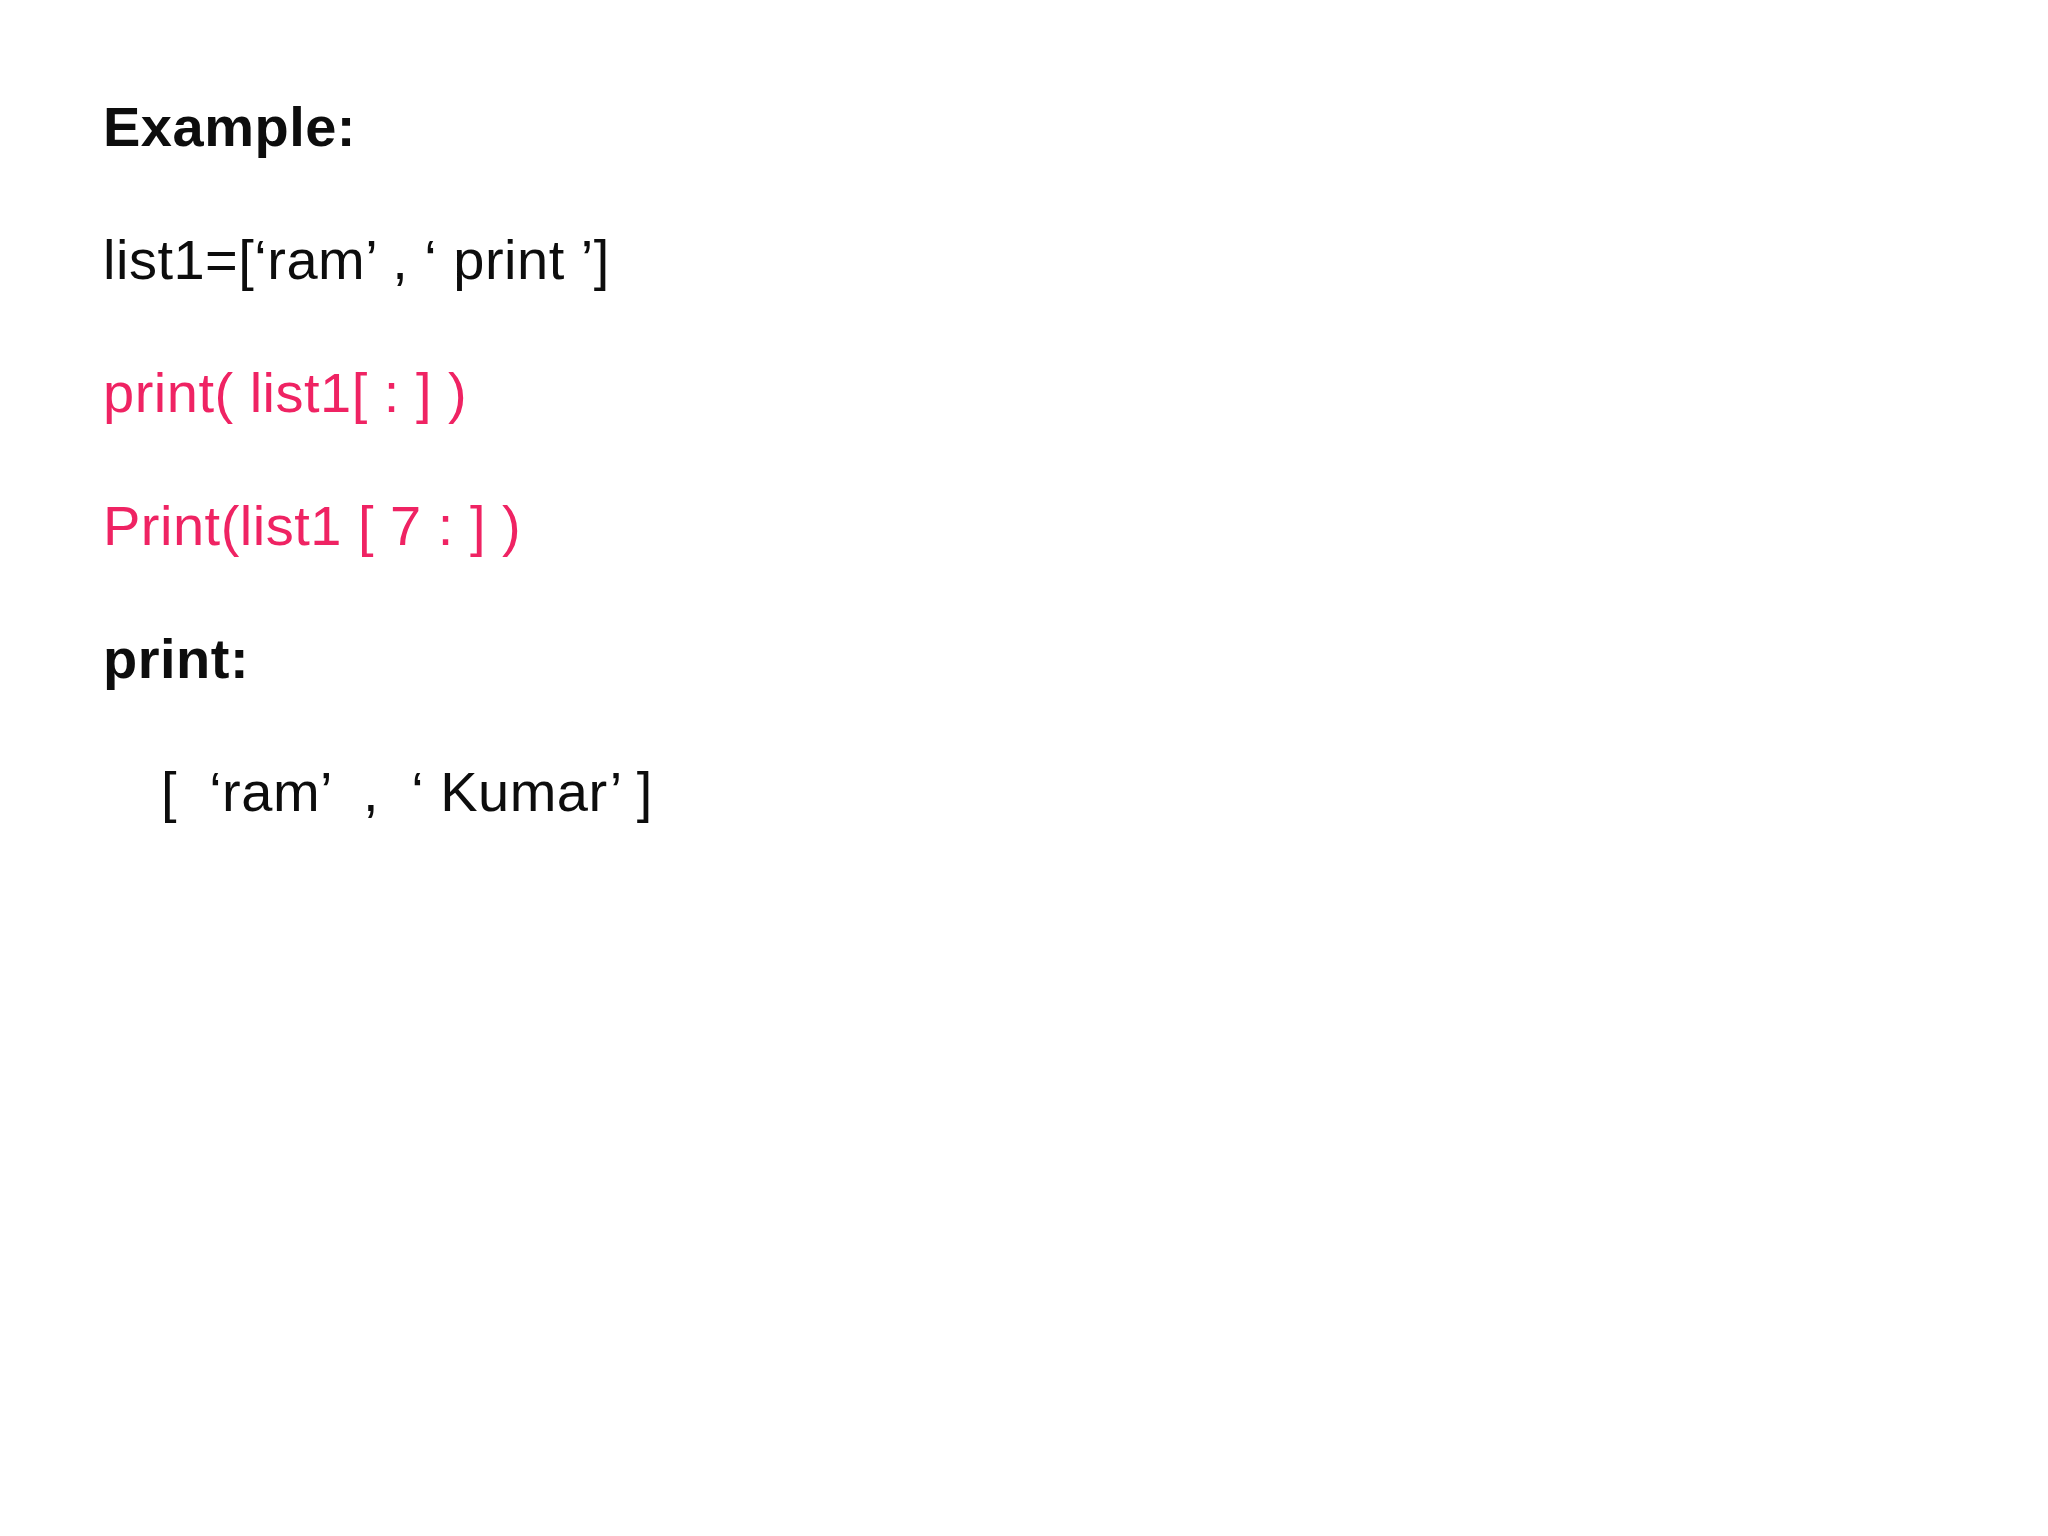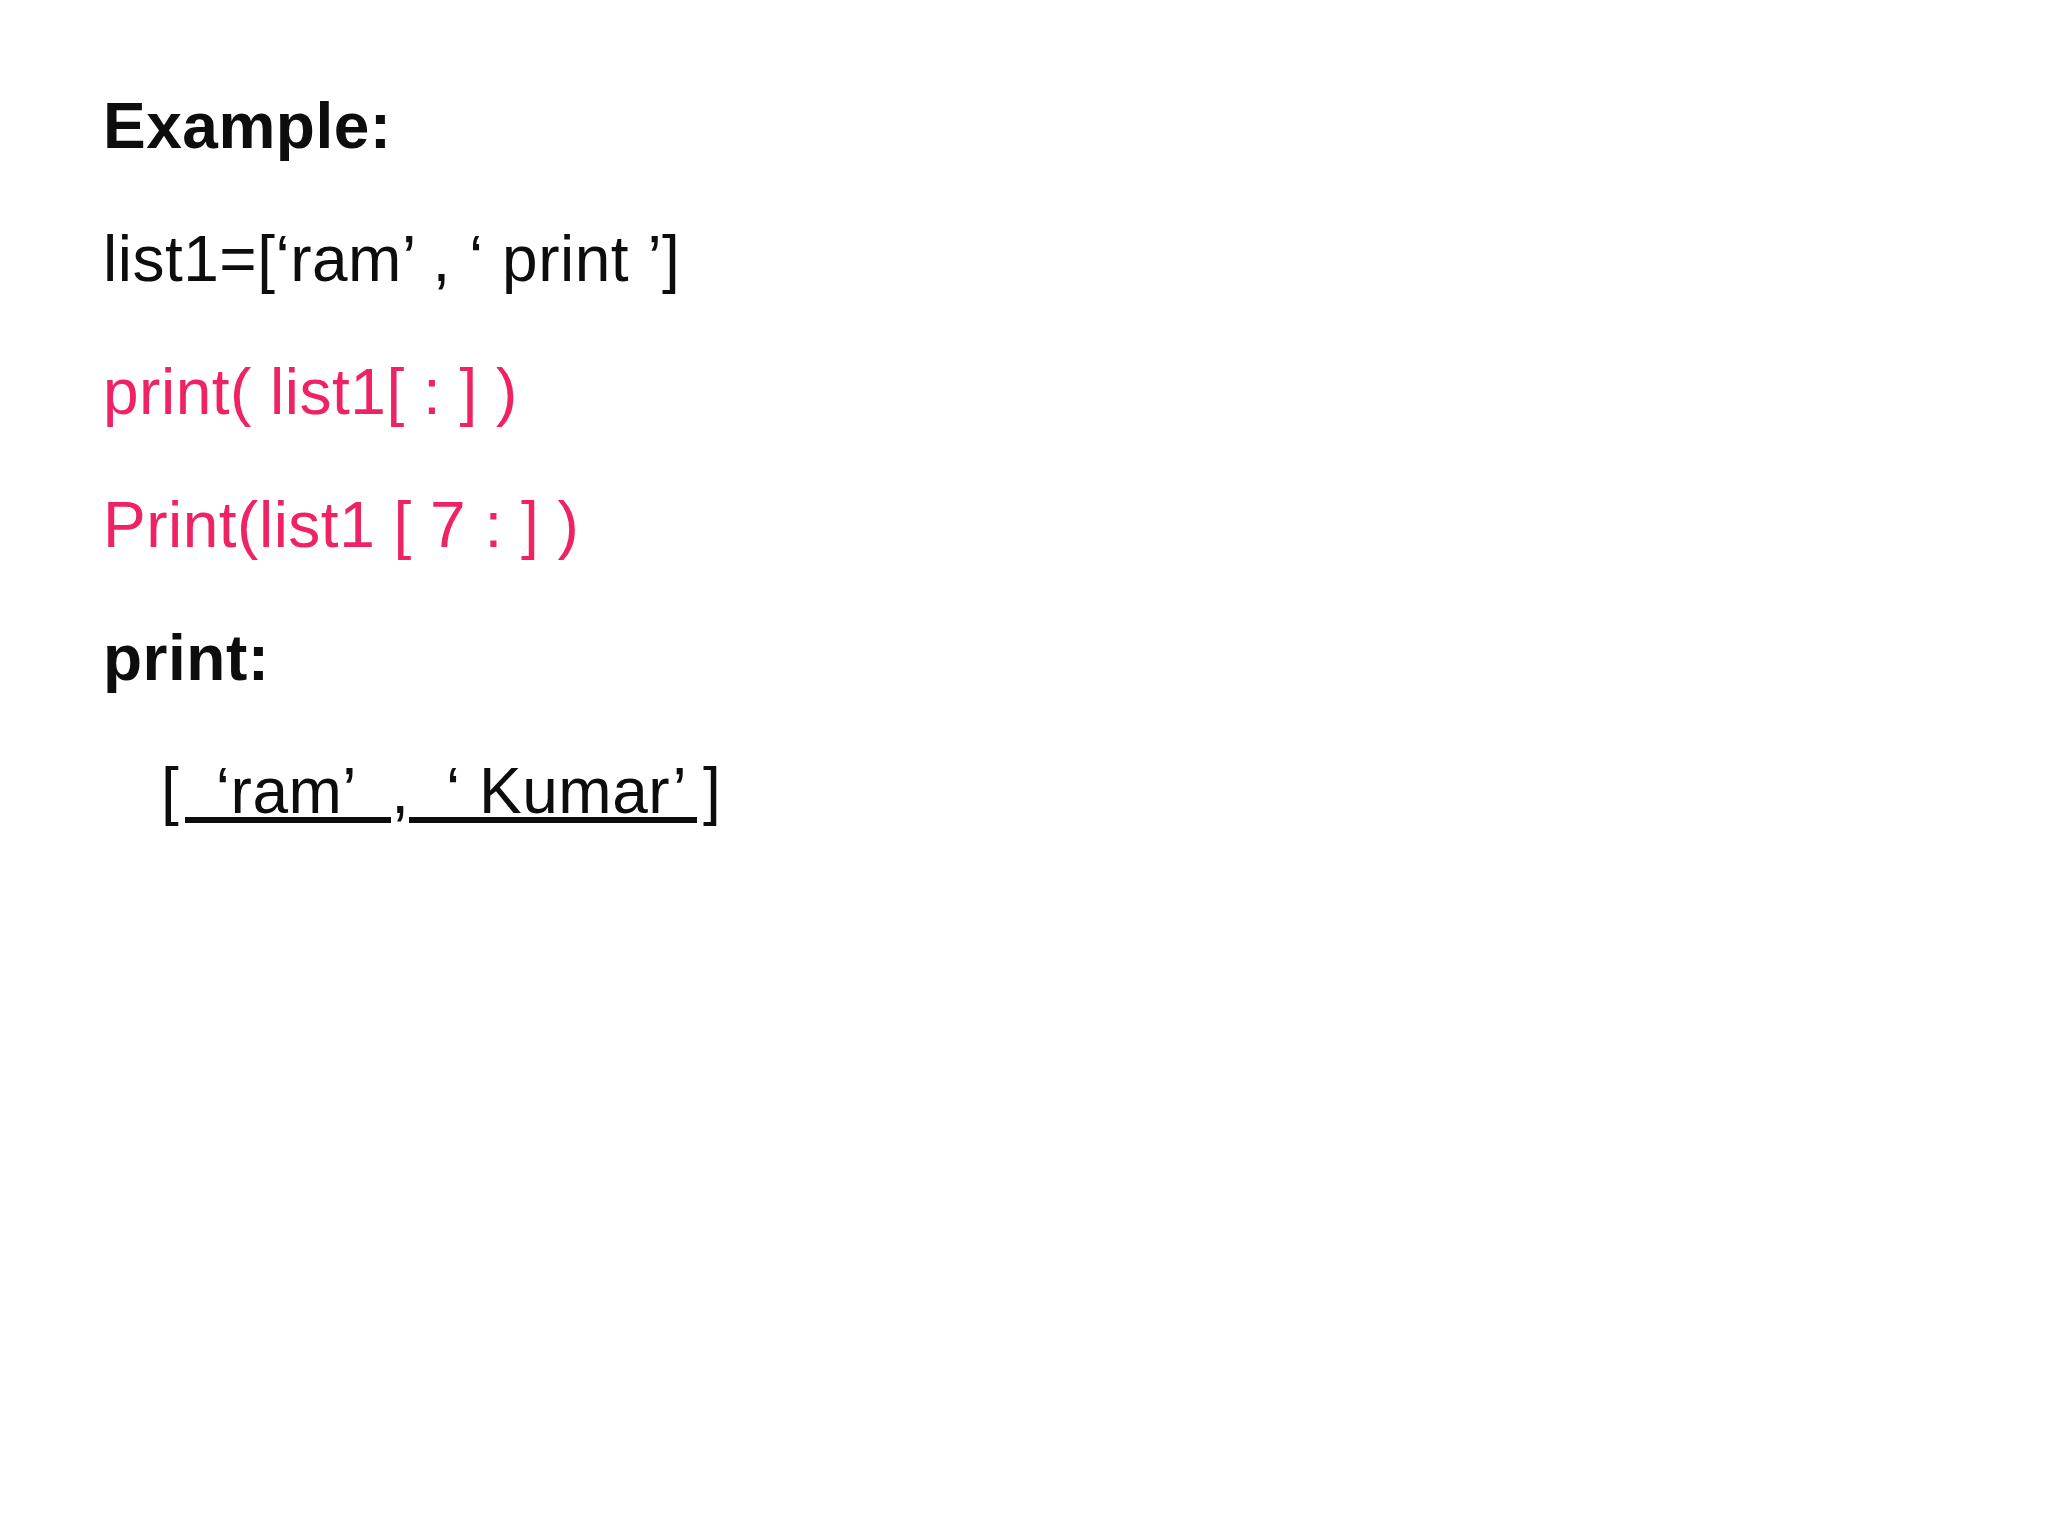--- a/index.html
+++ b/index.html
@@ -13,35 +13,34 @@
     background: #ffffff;
   }
   .slide {
     box-sizing: border-box;
     width: 2048px;
     height: 1536px;
     padding: 60px 40px 0 103px;
   }
   .line {
     font-family: "Liberation Sans", "DejaVu Sans", sans-serif;
-    font-size: 64px;
+    font-size: 56px;
     line-height: 133px;
     letter-spacing: 0.5px;
     color: var(--ink, #0d0d0d);
     white-space: pre;
   }
   .bold {
     font-weight: 700;
   }
   .pink {
     color: var(--accent, #ef2363);
   }
   .indent {
     padding-left: 58px;
-    text-decoration: underline;
   }
 </style>
 </head>
 <body style="background: rgb(255, 255, 255);">
 
 <div class="slide">
   <div class="line bold">Example:</div>
   <div class="line">list1=[‘ram’ , ‘ print ’]</div>
   <div class="line pink">print( list1[ : ] )</div>
   <div class="line pink">Print(list1 [ 7 : ] )</div>

